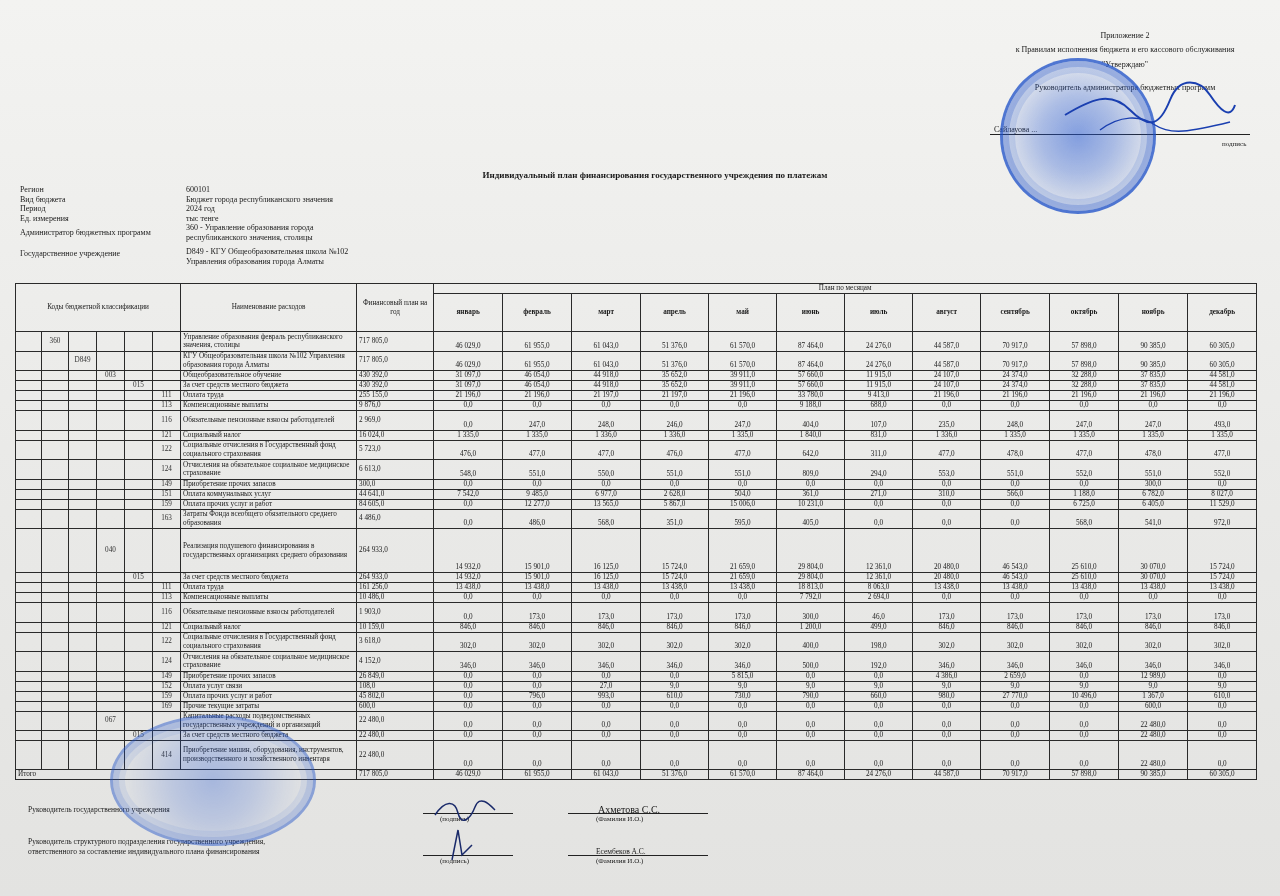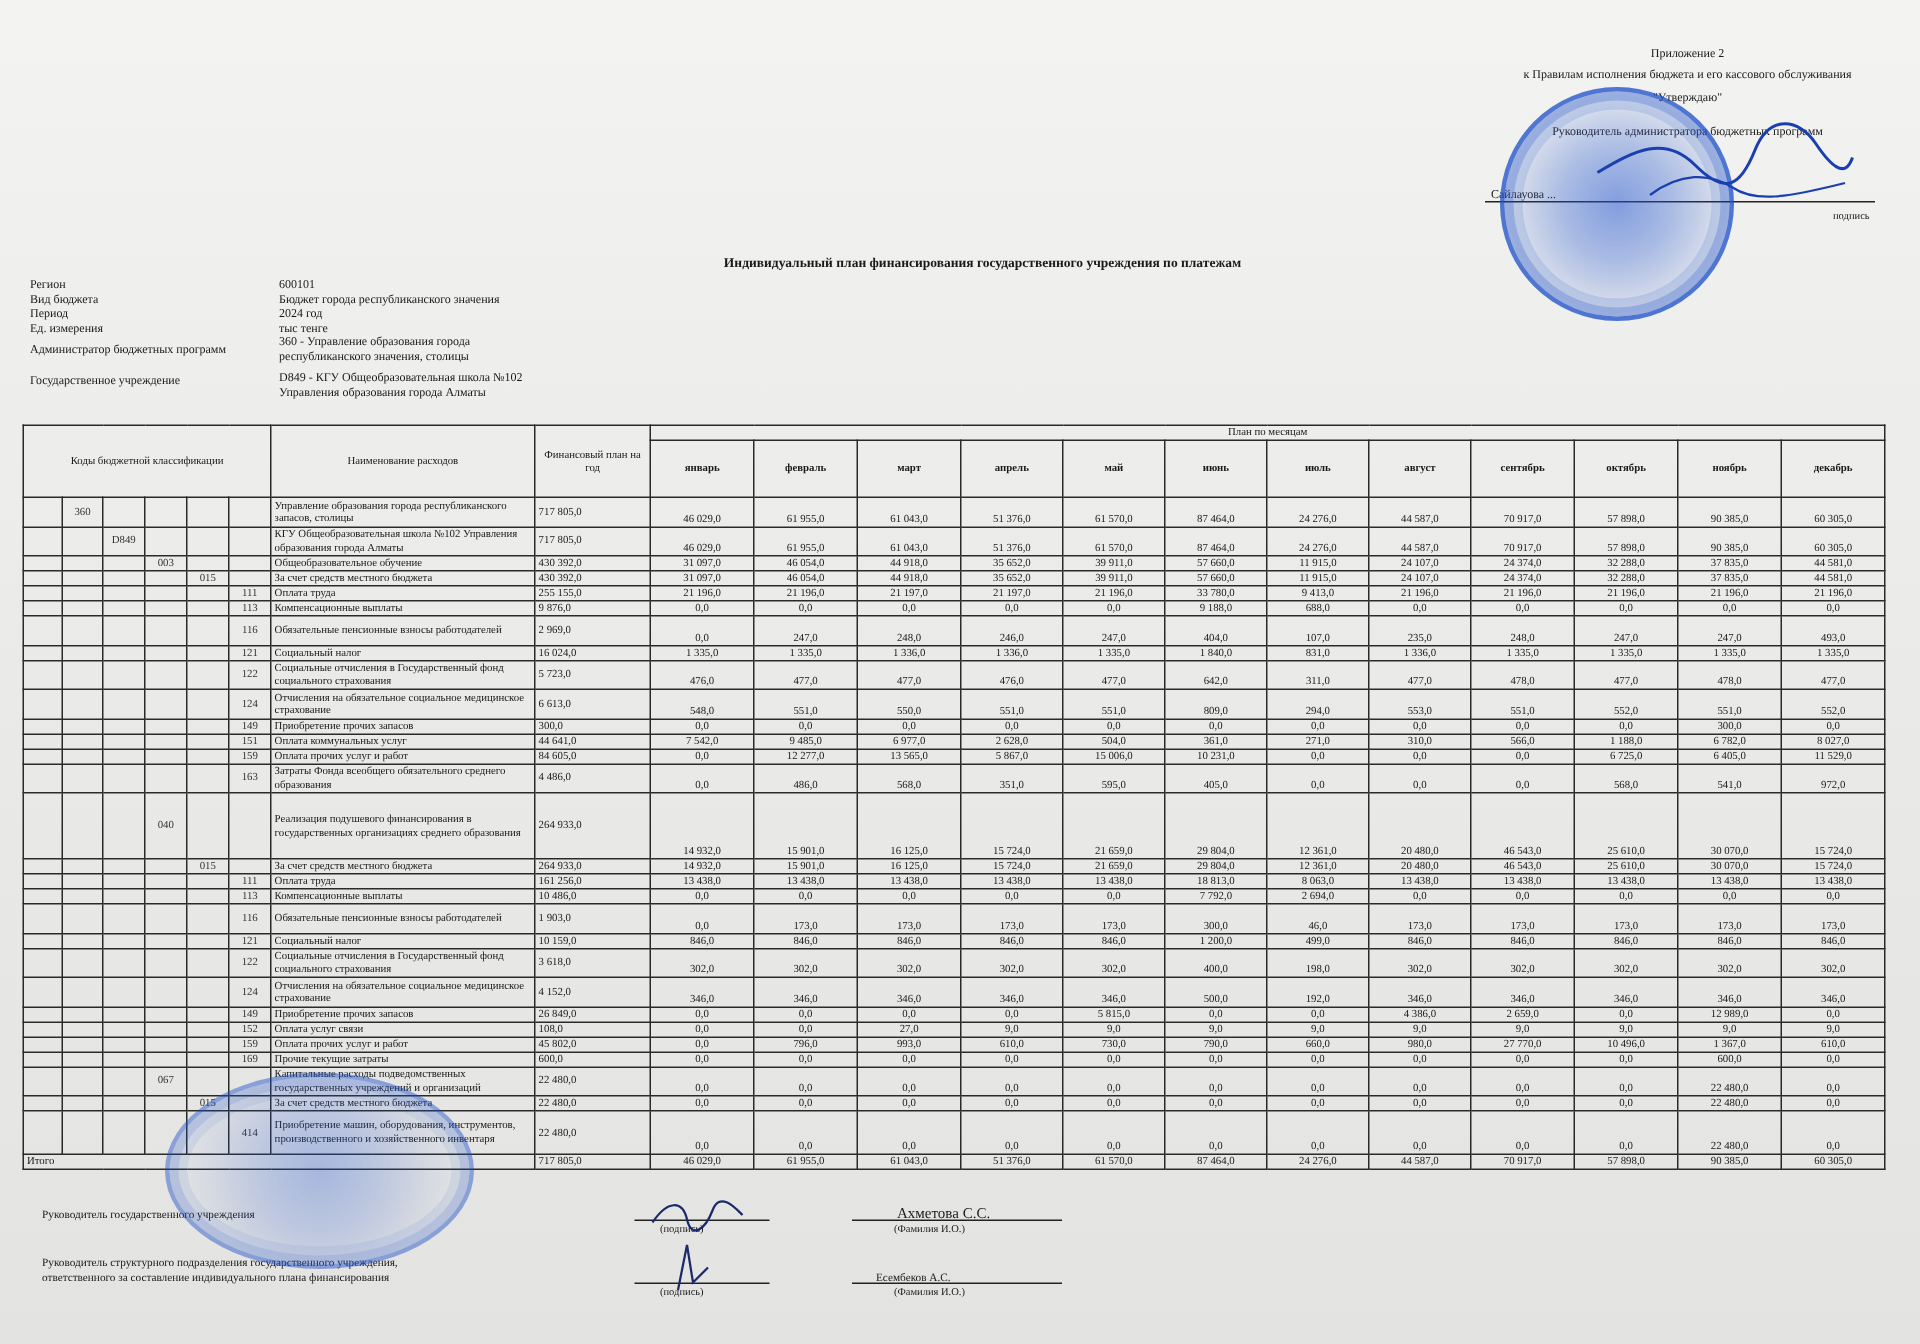--- a/index.html
+++ b/index.html
@@ -161,21 +161,21 @@
         </tr>
     </thead>
     <tbody id="plan-body">
         <tr style="height: 19.5px;">
           <td class="code"></td>
           <td class="code">360</td>
           <td class="code"></td>
           <td class="code"></td>
           <td class="code"></td>
           <td class="code"></td>
-          <td class="name">Управление образования города республиканского запасов, столицы</td>
+          <td class="name">Управление образования февраль республиканского значения, столицы</td>
           <td class="ann">717 805,0</td>
           <td class="num">46 029,0</td>
           <td class="num">61 955,0</td>
           <td class="num">61 043,0</td>
           <td class="num">51 376,0</td>
           <td class="num">61 570,0</td>
           <td class="num">87 464,0</td>
           <td class="num">24 276,0</td>
           <td class="num">44 587,0</td>
           <td class="num">70 917,0</td>
@@ -823,21 +823,21 @@
     <div class="line" style="left:395px;top:8px;width:90px"></div>
     <div class="cap" style="left:412px;top:10px">(подпись)</div>
     <div class="cap" style="left:570px;top:0px;font-size:10px">Ахметова С.С.</div>
     <div class="line" style="left:540px;top:8px;width:140px"></div>
     <div class="cap" style="left:568px;top:10px">(Фамилия И.О.)</div>
 
     <div class="r2l">Руководитель структурного подразделения государственного учреждения,</div>
     <div class="r2l" style="top:42px">ответственного за составление индивидуального плана финансирования</div>
     <div class="line" style="left:395px;top:50px;width:90px"></div>
     <div class="cap" style="left:412px;top:52px">(подпись)</div>
-    <div class="cap" style="left:556px;top:42px;font-size:7.5px">Есембеков А.С.</div>
+    <div class="cap" style="left:568px;top:42px;font-size:7.5px">Есембеков А.С.</div>
     <div class="line" style="left:540px;top:50px;width:140px"></div>
     <div class="cap" style="left:568px;top:52px">(Фамилия И.О.)</div>
   </div>
 
   <div class="stamp stamp-top"></div>
   <div class="stamp stamp-bottom"></div>
 
   <svg class="signature" style="left:1060px;top:70px" width="180" height="80">
     <path d="M5 45 C30 30, 50 20, 70 40 S100 55, 110 30 S140 10, 150 25 S170 50, 175 35" stroke="#1a3fb0" stroke-width="2" fill="none"></path>
     <path d="M40 60 C60 45, 80 45, 95 55 S130 62, 170 52" stroke="#1a3fb0" stroke-width="1.5" fill="none"></path>

